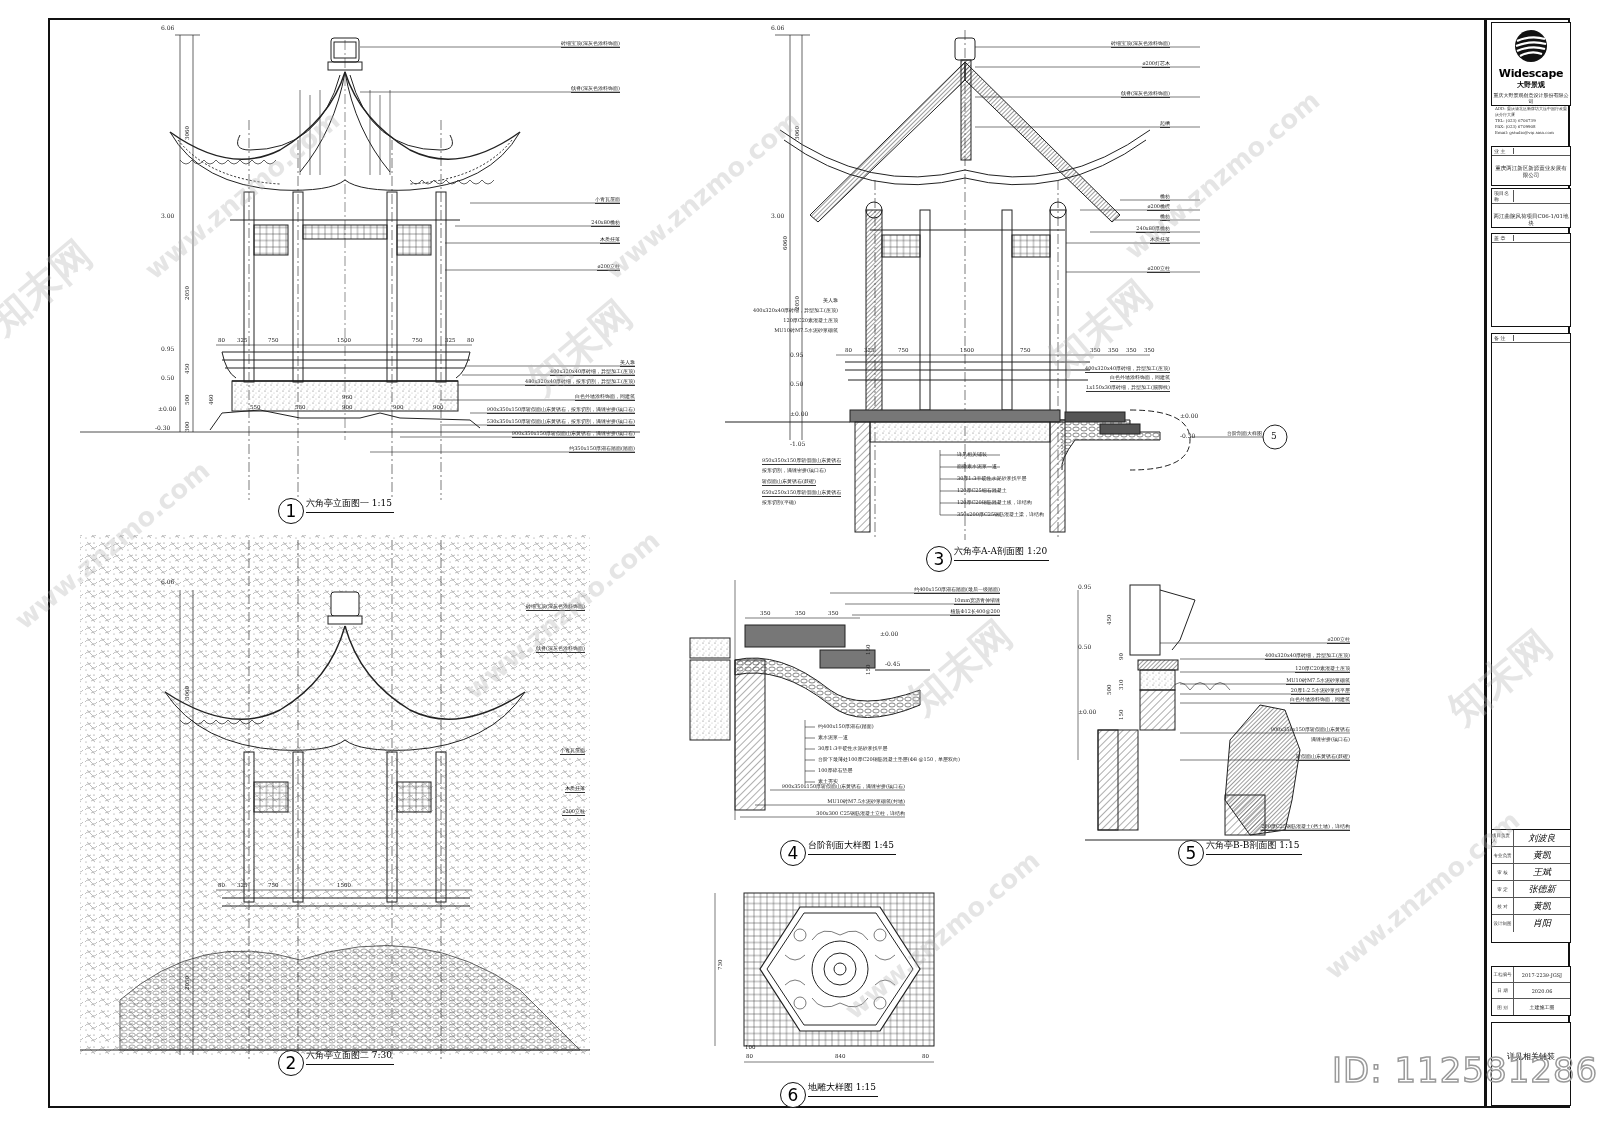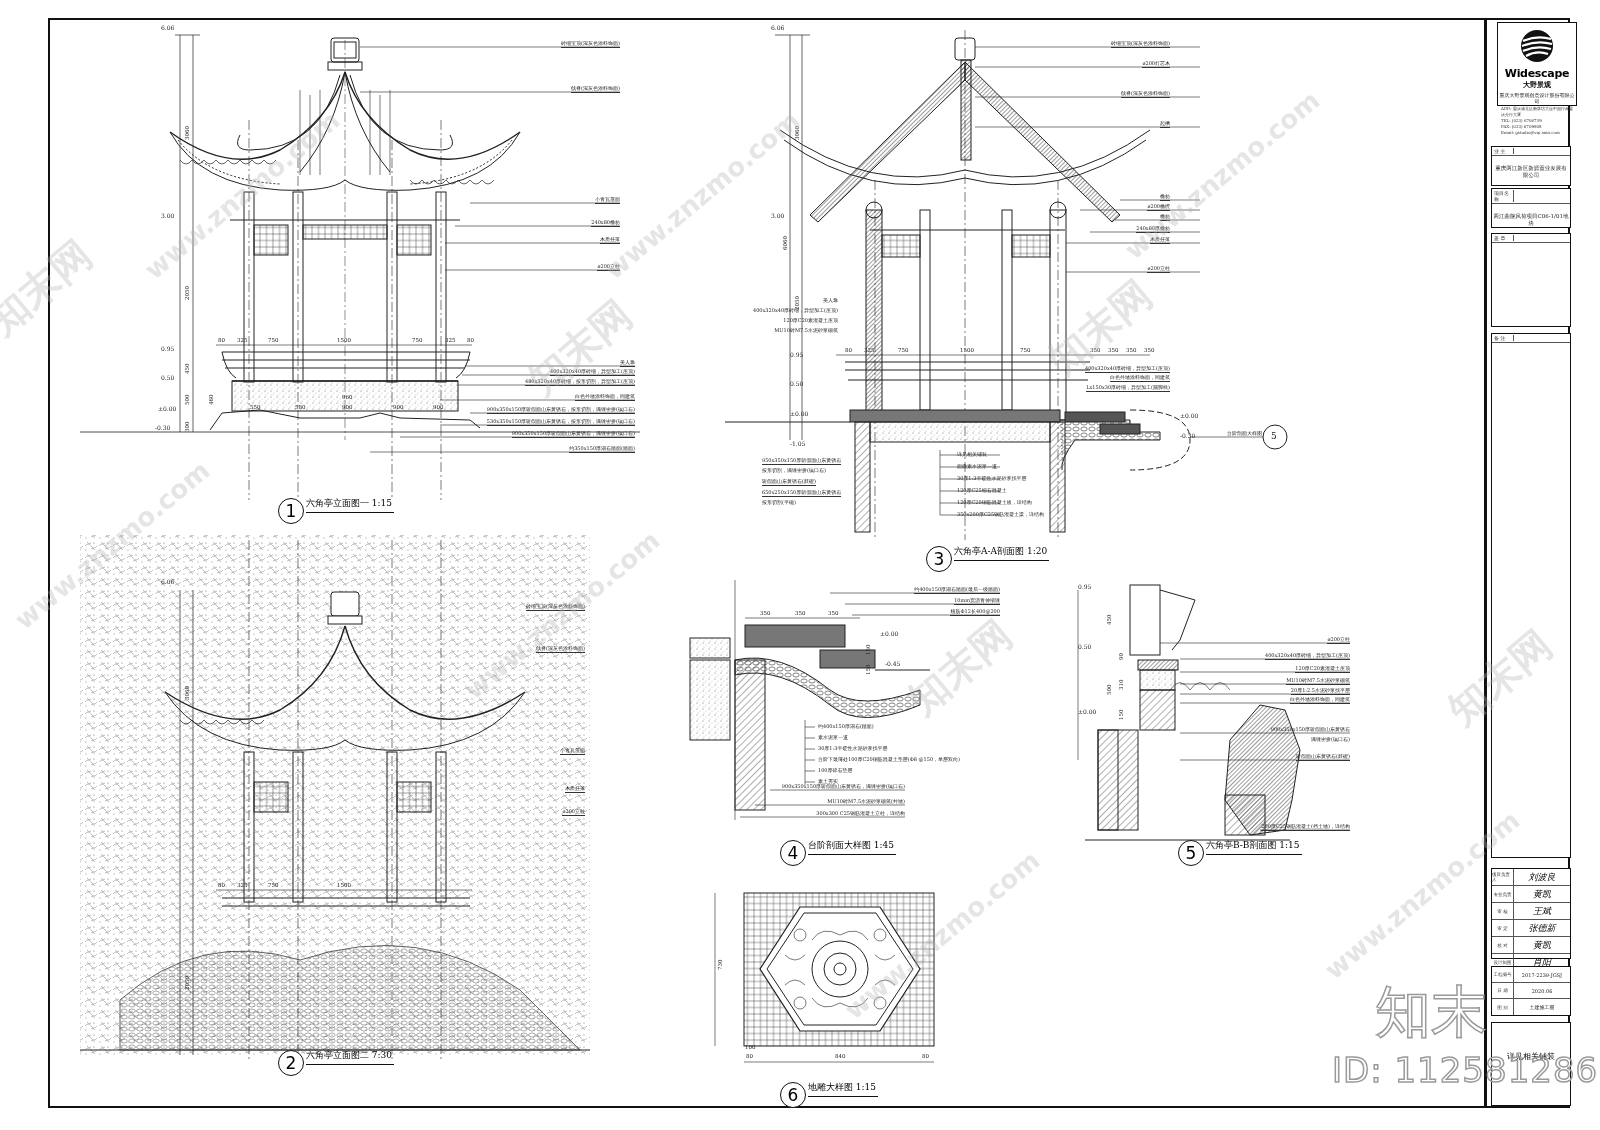--- a/index.html
+++ b/index.html
@@ -474,21 +474,21 @@
   <span class="dim" style="left:835px;top:1053px;">840</span>
   <span class="dim" style="left:746px;top:1053px;">80</span>
   <span class="dim" style="left:922px;top:1053px;">80</span>
   <span class="dim" style="left:745px;top:1044px;">100</span>
   <div class="caption" style="left:780px;top:1082px;">
     <div class="num">6</div>
     <div class="ttl">地雕大样图 1:15</div>
   </div>
 
   <div class="tb">
-    <div class="tb-box" style="top:4px;height:84px;margin-left:6px;">
+    <div class="tb-box" style="top:4px;height:84px;">
       <div class="logo-wrap">
         <svg width="34" height="34" viewBox="0 0 34 34">
           <circle cx="17" cy="17" r="16" fill="#111"></circle>
           <path d="M3 12 Q17 6 31 10 M2 17 Q17 11 32 15 M3 22 Q17 16 31 20 M6 27 Q17 21 28 25" stroke="#fff" stroke-width="2.2" fill="none"></path>
         </svg>
         <div class="brand">Widescape</div>
         <div class="brand-cn">大野景观</div>
       </div>
       <div class="tb-text" style="font-size:5px;padding:2px 1px;">重庆大野景观创意设计股份有限公司</div>
       <div class="small">ADD: 重庆渝北区新牌坊大连中国行政重庆分行大厦</div>
@@ -514,21 +514,21 @@
       <div class="tb-label">
           <span class="k">盖 章</span>
         </div>
     </div>
     <div class="tb-box" style="top:315px;height:525px;">
       <div class="tb-label">
           <span class="k">备 注</span>
         </div>
     </div>
 
-    <div class="tb-box" style="top:850px;height:91px;">
+    <div class="tb-box" style="top:811px;height:114px;">
       <div class="sig-row">
           <span class="k">项目负责人</span>
           <span class="v">刘波良</span>
         </div>
       <div class="sig-row">
           <span class="k">专业负责</span>
           <span class="v">黄凯</span>
         </div>
       <div class="sig-row">
           <span class="k">审 核</span>
@@ -574,15 +574,14 @@
   <div class="wm" style="left:520px;top:320px;font-size:40px;transform:rotate(-40deg);">知末网</div>
   <div class="wm" style="left:1100px;top:160px;font-size:26px;transform:rotate(-40deg);">www.znzmo.com</div>
   <div class="wm" style="left:1040px;top:300px;font-size:40px;transform:rotate(-40deg);">知末网</div>
   <div class="wm" style="left:-10px;top:530px;font-size:26px;transform:rotate(-40deg);">www.znzmo.com</div>
   <div class="wm" style="left:440px;top:600px;font-size:26px;transform:rotate(-40deg);">www.znzmo.com</div>
   <div class="wm" style="left:900px;top:640px;font-size:40px;transform:rotate(-40deg);">知末网</div>
   <div class="wm" style="left:1440px;top:650px;font-size:40px;transform:rotate(-40deg);">知末网</div>
   <div class="wm" style="left:820px;top:920px;font-size:26px;transform:rotate(-40deg);">www.znzmo.com</div>
   <div class="wm" style="left:1300px;top:880px;font-size:26px;transform:rotate(-40deg);">www.znzmo.com</div>
 
-  <div class="wm-big" style="left:1375px;top:975px;font-size:56px;">知末</div>
   <div class="wm-big" style="left:1332px;top:1050px;font-size:34px;letter-spacing:1px;">ID: 1125812867</div>
 </div>
 
 </body></html>

